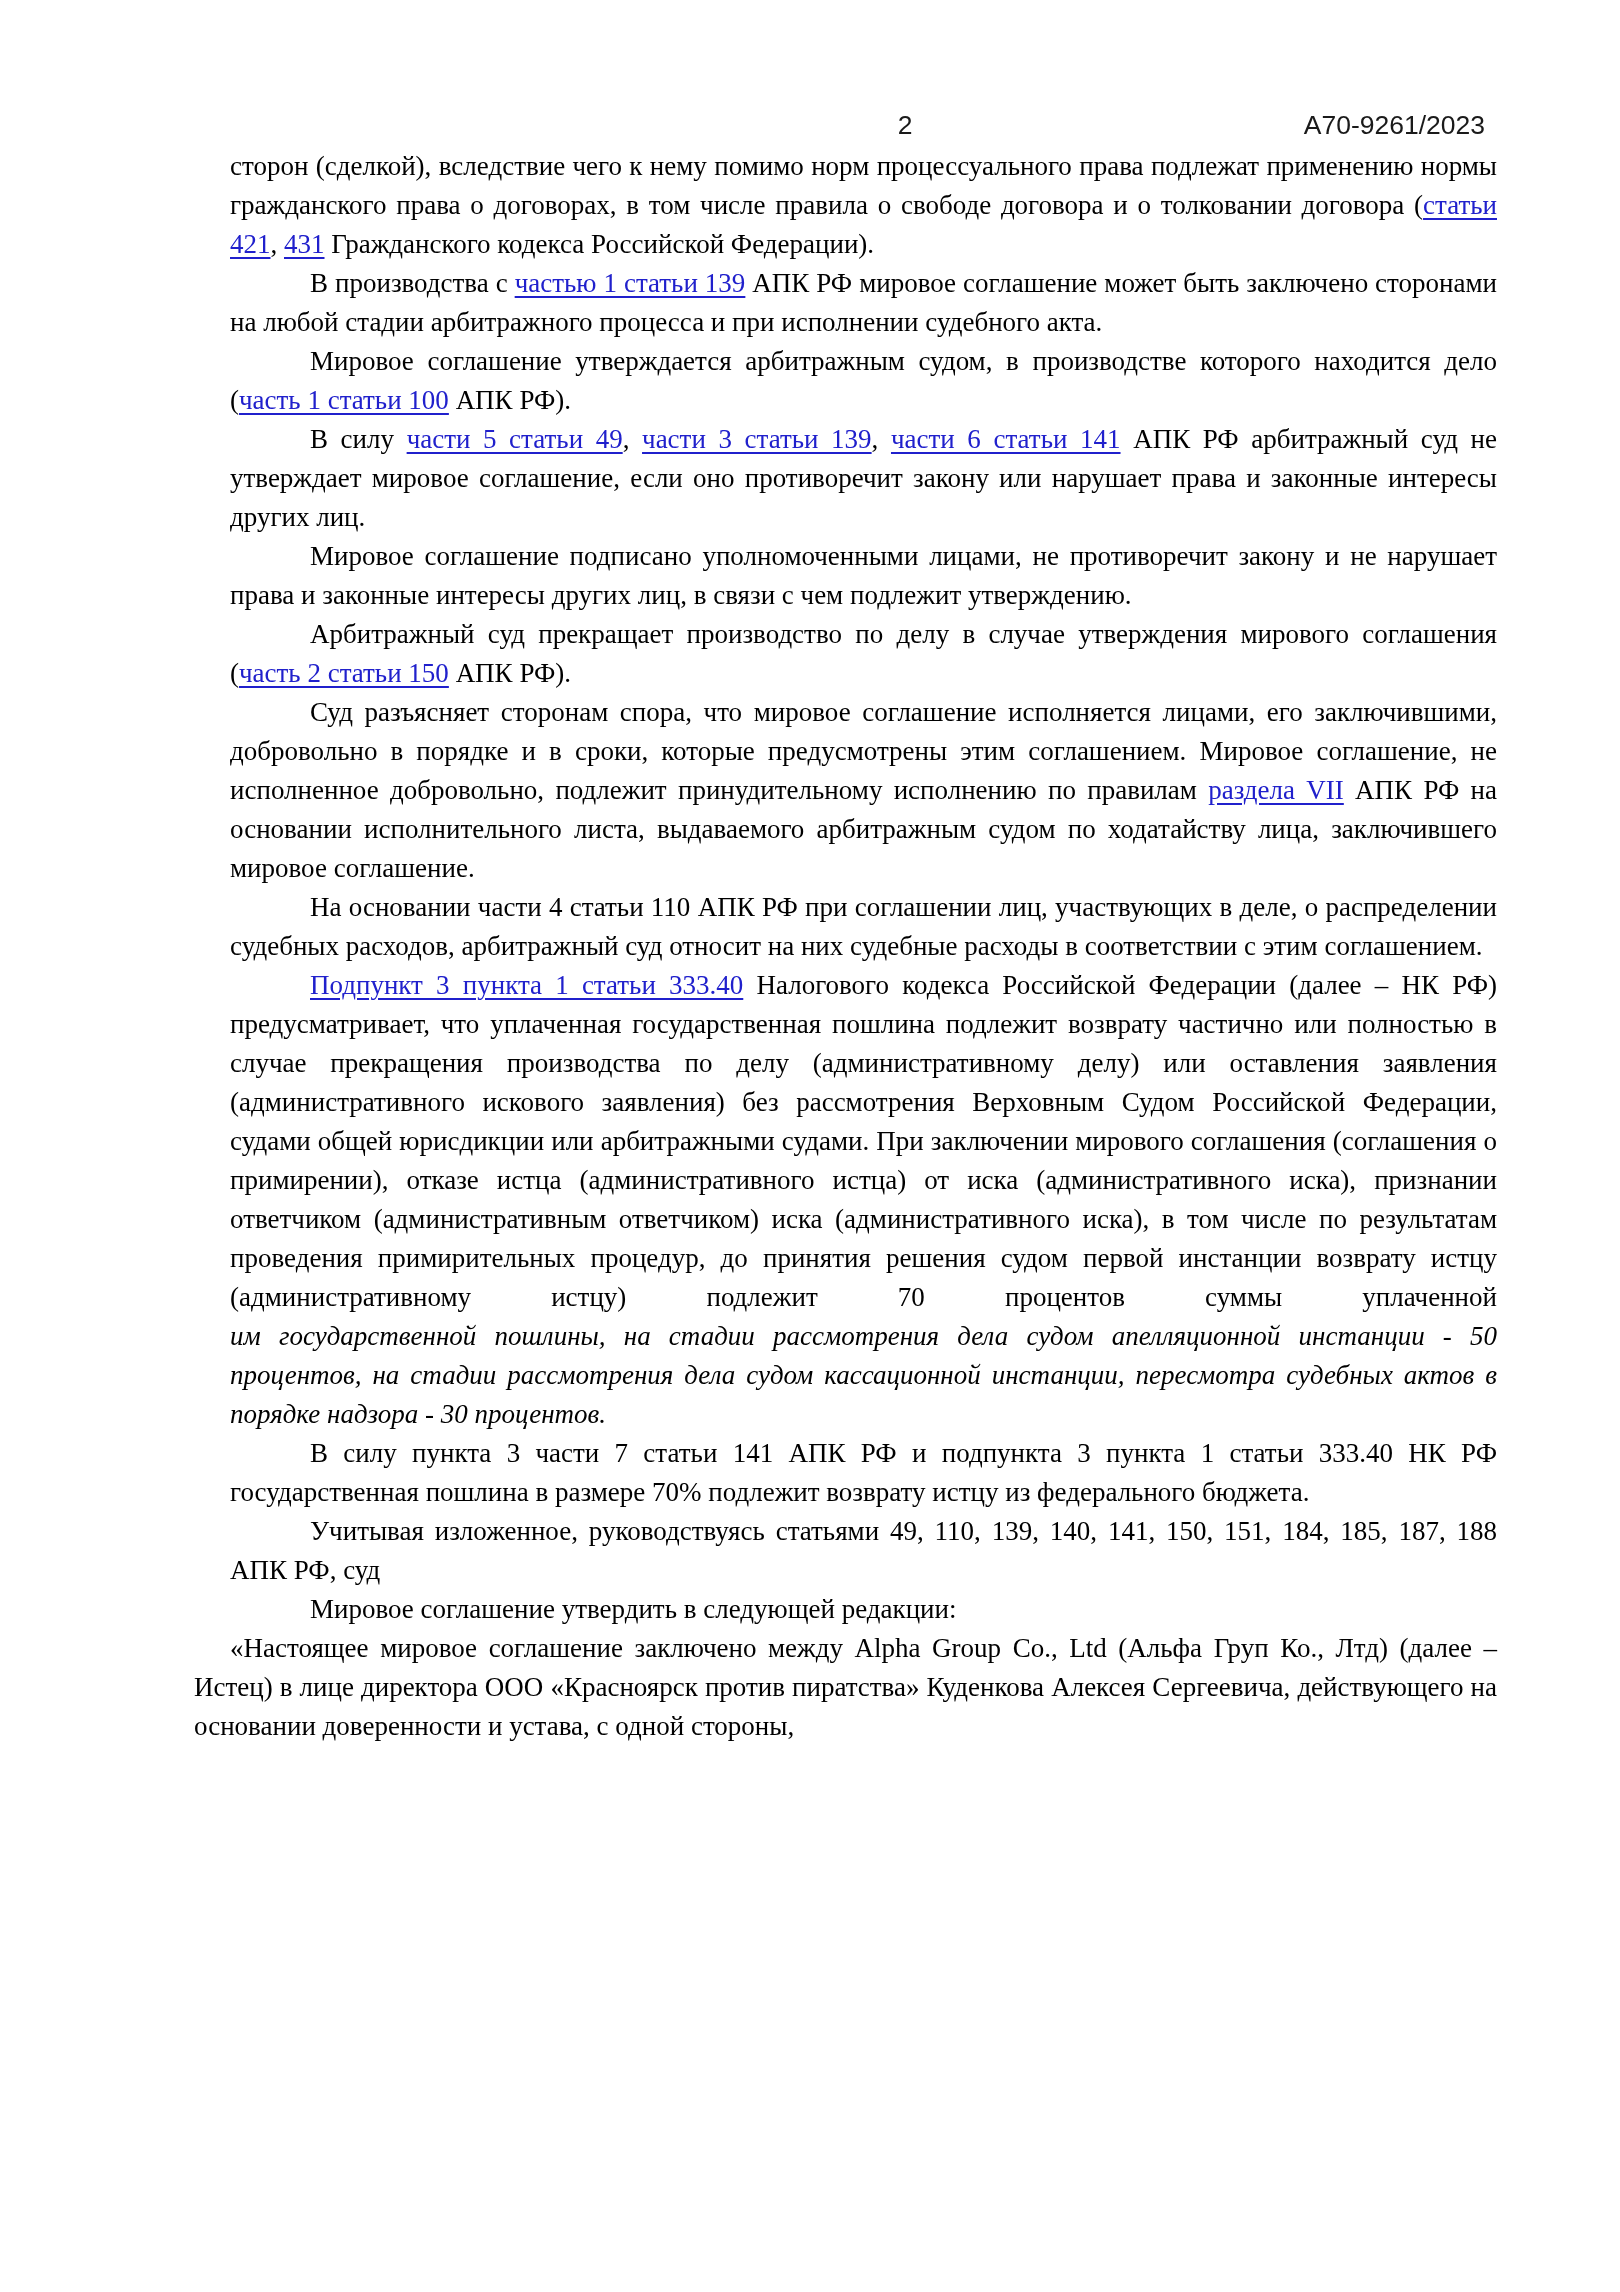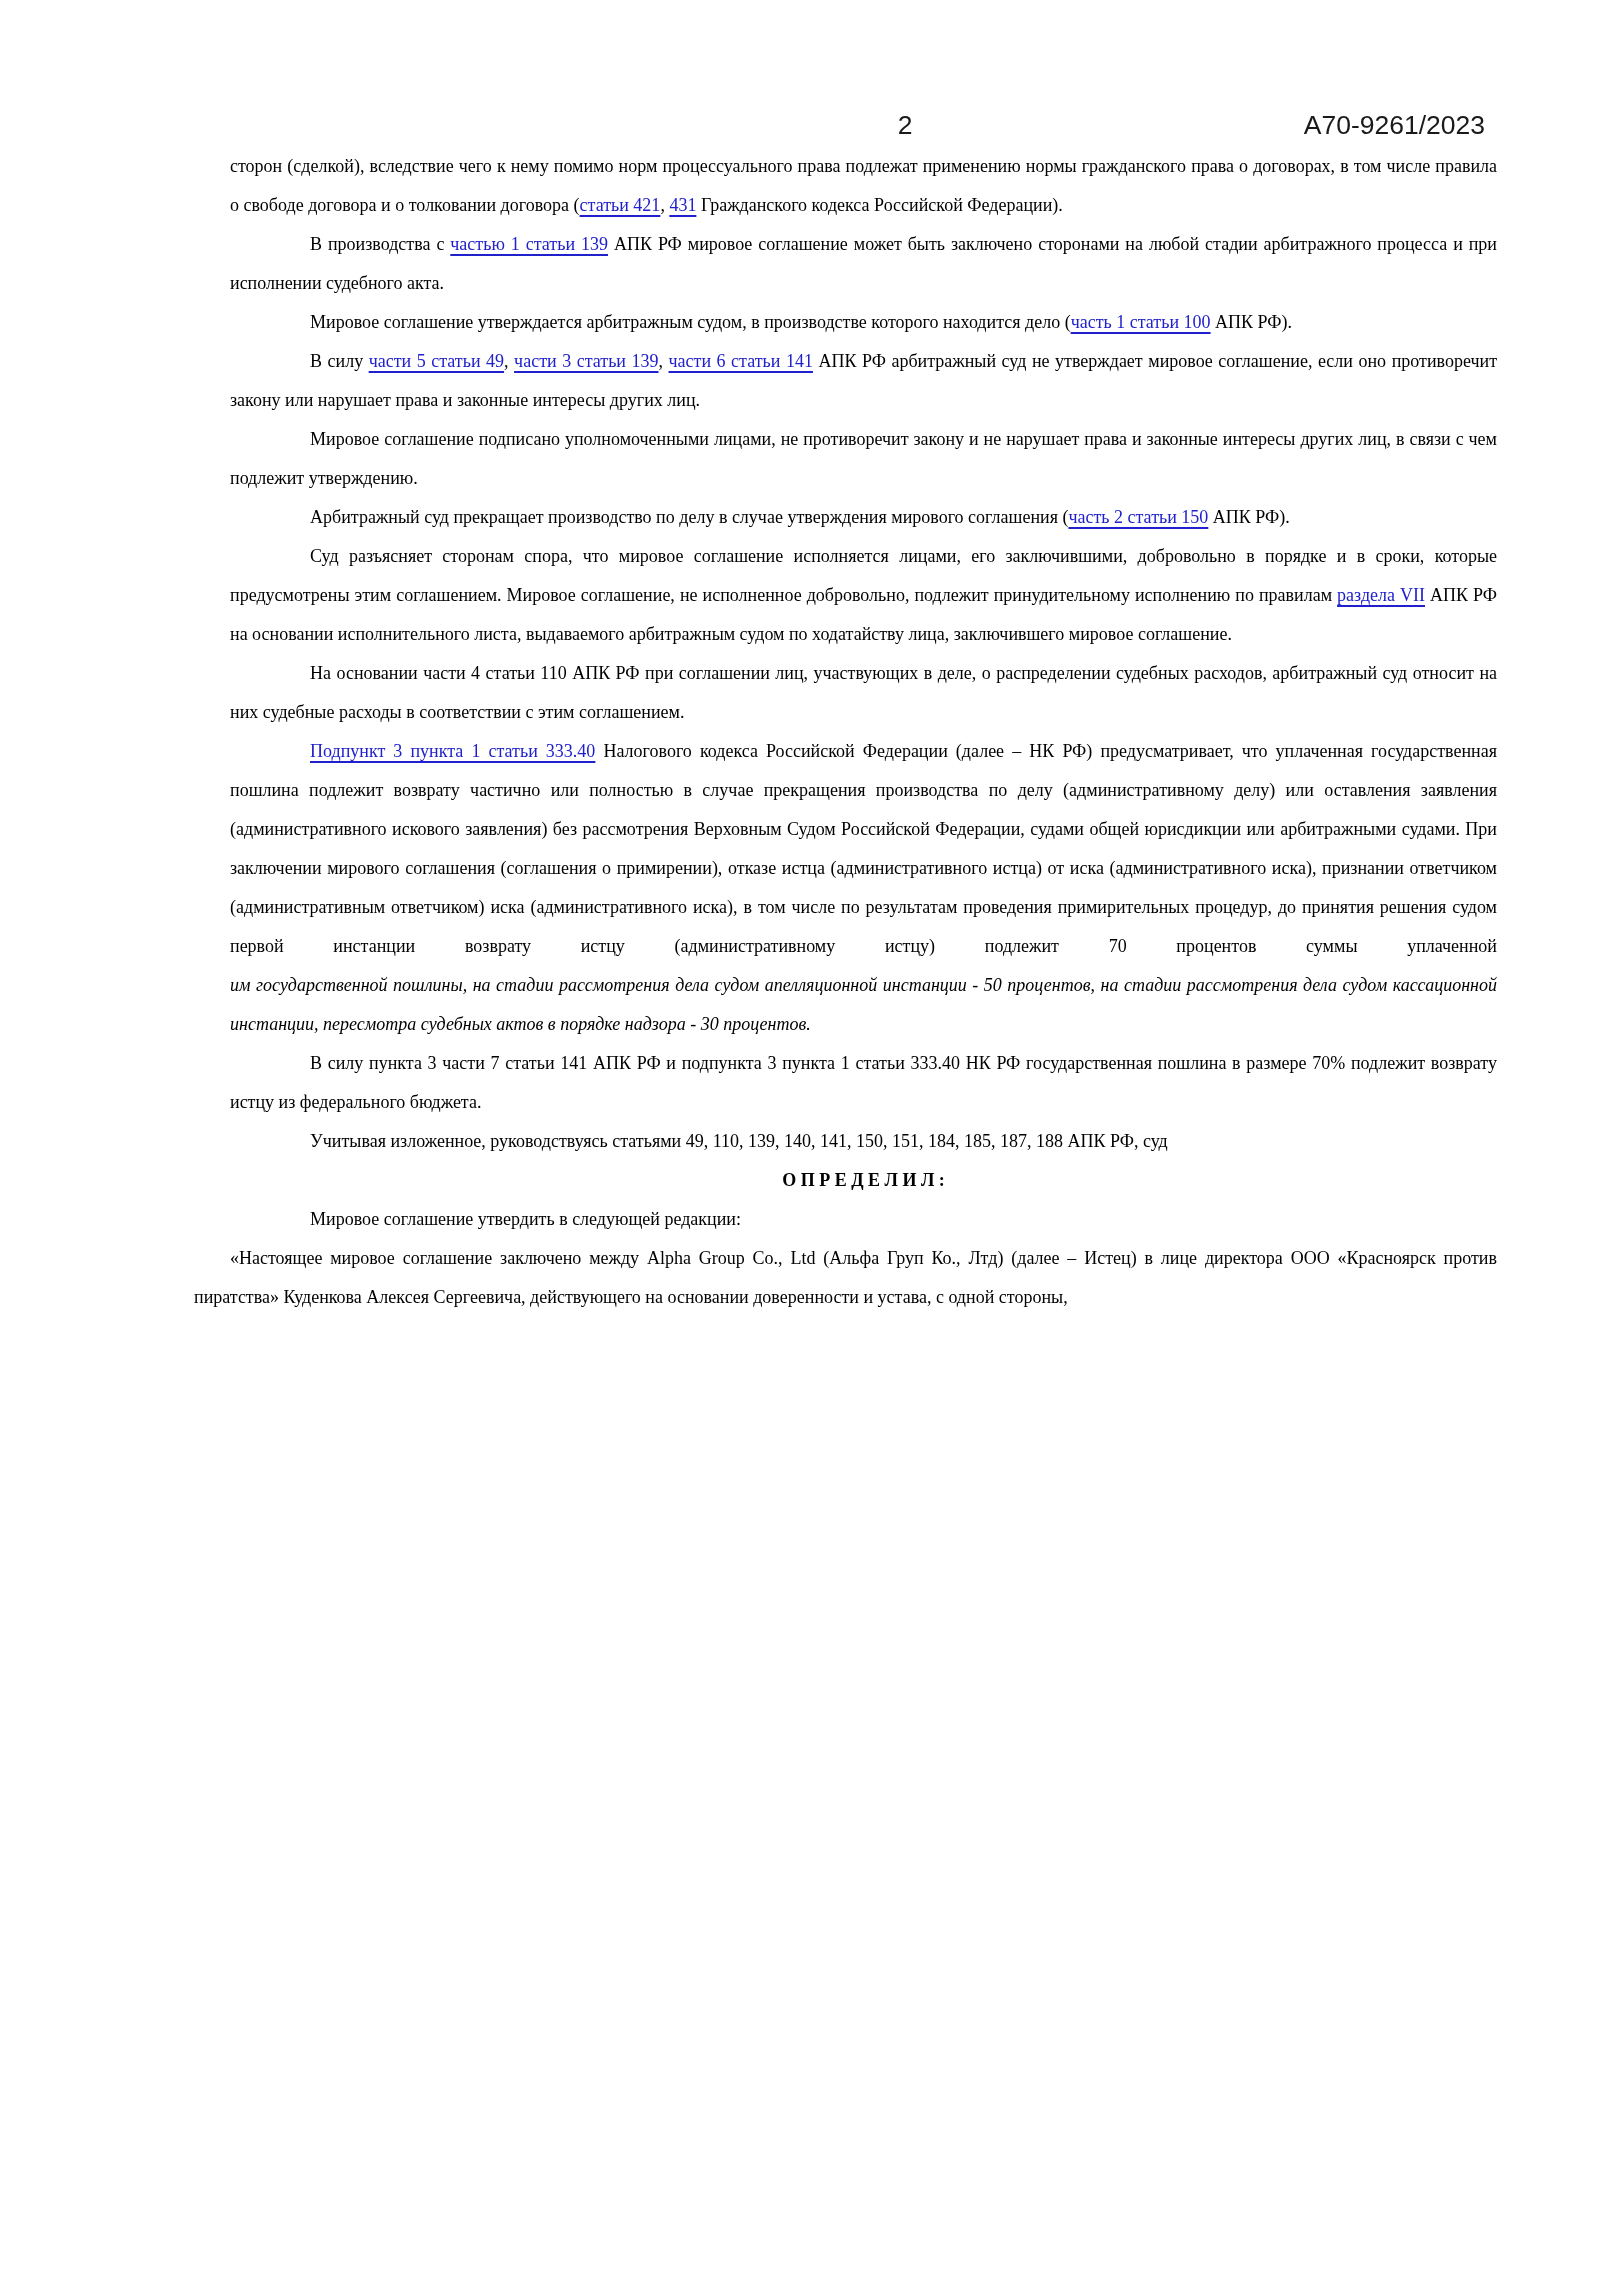--- a/index.html
+++ b/index.html
@@ -37,21 +37,21 @@
     position: absolute;
     right: 135px;
     top: 0;
   }
   .content {
     position: absolute;
     left: 230px;
     right: 123px;
     top: 147px;
     font-family: "Liberation Serif", "DejaVu Serif", serif;
-    font-size: 18px;
+    font-size: 27px;
     line-height: 39px;
     text-rendering: optimizeLegibility;
   }
   .para {
     margin: 0;
     padding: 0;
     text-align: justify;
     hyphens: none;
   }
   .para.continuation { text-indent: 0; }
@@ -91,18 +91,17 @@
       <p class="para indented"><span>Мировое соглашение утверждается арбитражным судом, в производстве которого находится дело (</span><a href="#" class="doc-link">часть 1 статьи 100</a><span> АПК РФ).</span></p>
       <p class="para indented"><span>В силу </span><a href="#" class="doc-link">части 5 статьи 49</a><span>, </span><a href="#" class="doc-link">части 3 статьи 139</a><span>, </span><a href="#" class="doc-link">части 6 статьи 141</a><span> АПК РФ арбитражный суд не утверждает мировое соглашение, если оно противоречит закону или нарушает права и законные интересы других лиц.</span></p>
       <p class="para indented"><span>Мировое соглашение подписано уполномоченными лицами, не противоречит закону и не нарушает права и законные интересы других лиц, в связи с чем подлежит утверждению.</span></p>
       <p class="para indented"><span>Арбитражный суд прекращает производство по делу в случае утверждения мирового соглашения (</span><a href="#" class="doc-link">часть 2 статьи 150</a><span> АПК РФ).</span></p>
       <p class="para indented"><span>Суд разъясняет сторонам спора, что мировое соглашение исполняется лицами, его заключившими, добровольно в порядке и в сроки, которые предусмотрены этим соглашением. Мировое соглашение, не исполненное добровольно, подлежит принудительному исполнению по правилам </span><a href="#" class="doc-link">раздела VII</a><span> АПК РФ на основании исполнительного листа, выдаваемого арбитражным судом по ходатайству лица, заключившего мировое соглашение.</span></p>
       <p class="para indented"><span>На основании части 4 статьи 110 АПК РФ при соглашении лиц, участвующих в деле, о распределении судебных расходов, арбитражный суд относит на них судебные расходы в соответствии с этим соглашением.</span></p>
       <p class="para indented-justify-last"><a href="#" class="doc-link">Подпункт 3 пункта 1 статьи 333.40</a><span> Налогового кодекса Российской Федерации (далее – НК РФ) предусматривает, что уплаченная государственная пошлина подлежит возврату частично или полностью в случае прекращения производства по делу (административному делу) или оставления заявления (административного искового заявления) без рассмотрения Верховным Судом Российской Федерации, судами общей юрисдикции или арбитражными судами. При заключении мирового соглашения (соглашения о примирении), отказе истца (административного истца) от иска (административного иска), признании ответчиком (административным ответчиком) иска (административного иска), в том числе по результатам проведения примирительных процедур, до принятия решения судом первой инстанции возврату истцу (административному истцу) подлежит 70 процентов суммы уплаченной</span></p>
       <p class="para flush"><span>им государственной пошлины, на стадии рассмотрения дела судом апелляционной инстанции - 50 процентов, на стадии рассмотрения дела судом кассационной инстанции, пересмотра судебных актов в порядке надзора - 30 процентов.</span></p>
       <p class="para indented"><span>В силу пункта 3 части 7 статьи 141 АПК РФ и подпункта 3 пункта 1 статьи 333.40 НК РФ государственная пошлина в размере 70% подлежит возврату истцу из федерального бюджета.</span></p>
       <p class="para indented"><span>Учитывая изложенное, руководствуясь статьями 49, 110, 139, 140, 141, 150, 151, 184, 185, 187, 188 АПК РФ, суд</span></p>
-      <p class="para heading-centered"><span>О П Р Е Д Е Л И Л :</span></p>
       <p class="para indented"><span>Мировое соглашение утвердить в следующей редакции:</span></p>
       <p class="para quoted"><span>«Настоящее мировое соглашение заключено между Alpha Group Co., Ltd (Альфа Груп Ко., Лтд) (далее – Истец) в лице директора ООО «Красноярск против пиратства» Куденкова Алексея Сергеевича, действующего на основании доверенности и устава, с одной стороны,</span></p>
     </div>
 </div>
 
 
 </body></html>

